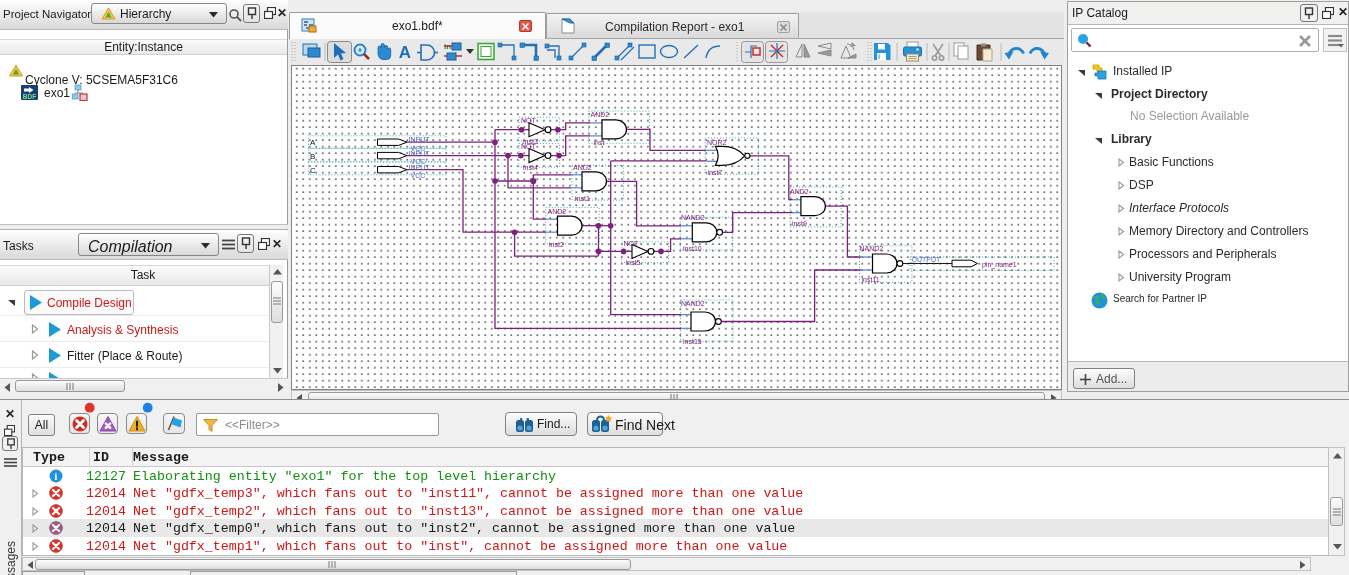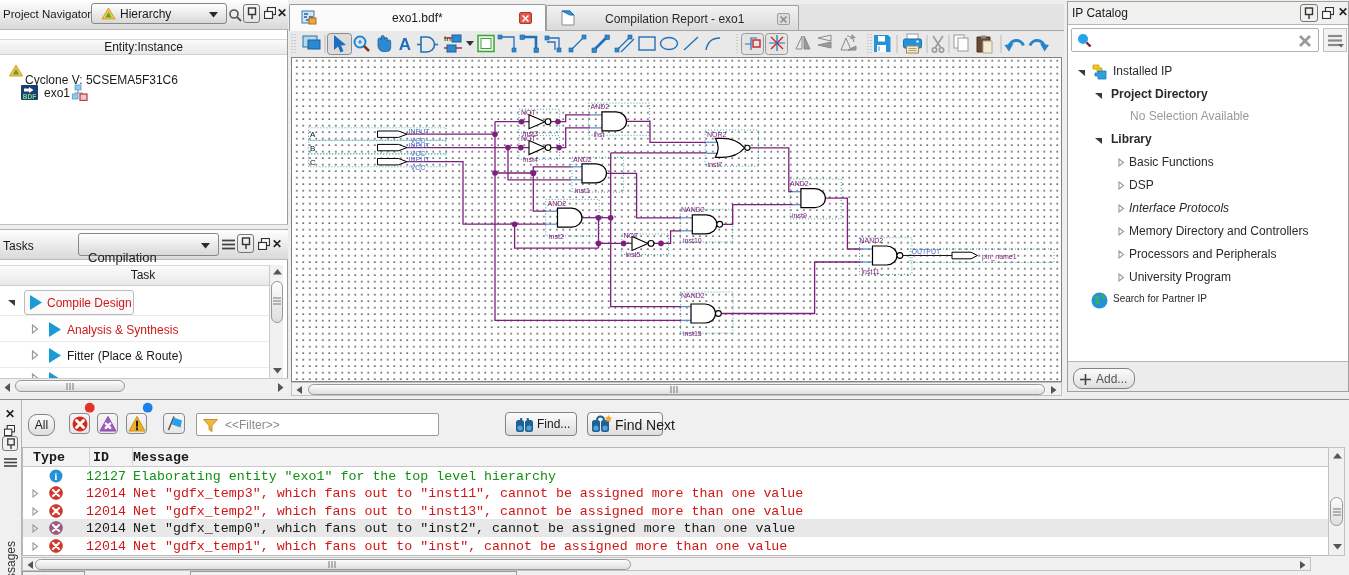--- a/index.html
+++ b/index.html
@@ -2,21 +2,21 @@
 <html><head>
 <meta charset="utf-8">
 <style>
 * { margin:0; padding:0; box-sizing:border-box; }
 html,body { width:1349px; height:575px; overflow:hidden; }
 body { font-family:"Liberation Sans", sans-serif; background:#eeeeee; position:relative; font-size:12px; color:#1a1a1a; }
 .abs { position:absolute; }
 .hdr { background:linear-gradient(#fefefe,#d9d9d9); border-bottom:1px solid #b8b8b8; }
 .colhdr { background:linear-gradient(#fbfbfb,#e9e9e9); border-top:1px solid #d8d8d8; border-bottom:1px solid #cfcfcf; text-align:center; }
 .dd { background:linear-gradient(#ffffff,#d8d8d8); border:1px solid #878787; border-radius:3px; }
-.btn { background:linear-gradient(#fcfcfc,#dedede); border:1px solid #828282; border-radius:9px; }
+.btn { background:linear-gradient(#fcfcfc,#dedede); border:1px solid #828282; border-radius:3px; }
 .mono { font-family:"Liberation Mono", monospace; }
 svg { display:block; }
 </style>
 </head>
 <body>
 
 <div class="abs" style="left:0;top:0;width:288px;height:225px;background:#fff;border-right:1px solid #9c9c9c;border-bottom:1px solid #c0c0c0;">
   <div class="hdr abs" style="left:0;top:0;width:288px;height:30px;"></div>
   <div class="abs" style="left:3px;top:8px;font-size:11.5px;">Project Navigator</div>
   <div class="dd abs" style="left:91px;top:3px;width:136px;height:21px;">
@@ -66,21 +66,21 @@
     <line x1="2.5" y1="9" x2="11" y2="9" stroke="#888" stroke-width="1"></line>
     <rect x="0.5" y="10" width="5.5" height="5" fill="#8ec9ee" stroke="#5a9fd0" stroke-width="0.8"></rect>
     <rect x="8" y="10" width="7" height="6.5" fill="#e9c8c8" stroke="#c23737" stroke-width="1.2"></rect>
   </svg>
 </div>
 
 <div class="abs" style="left:0;top:229px;width:288px;height:163px;background:#fff;border-right:1px solid #9c9c9c;border-top:1px solid #b0b0b0;">
   <div class="hdr abs" style="left:0;top:0;width:288px;height:30px;"></div>
   <div class="abs" style="left:3px;top:9px;font-size:12px;">Tasks</div>
   <div class="dd abs" style="left:78px;top:3px;width:141px;height:23px;">
-    <div class="abs" style="left:9px;top:16px;font-size:13px;">Compilation</div>
+    <div class="abs" style="left:9px;top:4px;font-size:16px;font-style:italic;">Compilation</div>
     <svg class="abs" style="right:8px;top:9px;" width="9" height="6">
         <path d="M0 0 L9 0 L4.5 5.5 Z" fill="#2a2a2a"></path>
       </svg>
   </div>
   <svg class="abs" style="left:222px;top:9px;" width="13" height="11">
       <g stroke="#444" stroke-width="1.8">
         <line x1="0" y1="1.5" x2="13" y2="1.5"></line>
         <line x1="0" y1="5.5" x2="13" y2="5.5"></line>
         <line x1="0" y1="9.5" x2="13" y2="9.5"></line>
       </g>
@@ -163,21 +163,21 @@
           <line x1="4" y1="0" x2="4" y2="7"></line>
           <line x1="7" y1="0" x2="7" y2="7"></line>
         </g>
       </svg>
     <svg class="abs" style="right:4px;top:4px;" width="6" height="9">
         <path d="M0 0 L0 9 L5.5 4.5 Z" fill="#555"></path>
       </svg>
   </div>
 </div>
 
-<div class="abs" style="left:289px;top:4px;width:775px;height:288px;">
+<div class="abs" style="left:289px;top:12px;width:775px;height:288px;">
 
   <div class="abs" style="left:0;top:0;width:775px;height:27px;background:#e3e3e3;border-bottom:1px solid #a5a5a5;"></div>
   <div class="abs" style="left:0;top:0;width:257px;height:27px;background:#fbfbfb;border:1px solid #9a9a9a;border-bottom:none;border-radius:2px 2px 0 0;"></div>
   <svg class="abs" style="left:12px;top:5px;" width="16" height="16" viewBox="0 0 16 16">
     <rect x="1" y="2" width="12" height="12" fill="#cfe4f4" stroke="#3a78b0" stroke-width="1"></rect>
     <path d="M3 5 h4 M3 8 h3 M8 8 h4 M5 11 h5" stroke="#2a5f9e" stroke-width="1.6"></path>
     <rect x="8" y="9" width="7" height="6" fill="#f0a73a" stroke="#b06f10" stroke-width="1"></rect>
   </svg>
   <div class="abs" style="left:103px;top:7px;font-size:12px;">exo1.bdf*</div>
   <div class="abs" style="left:230px;top:8px;width:13px;height:12px;background:#e2574c;border:1px solid #b03a30;border-radius:2px;">

